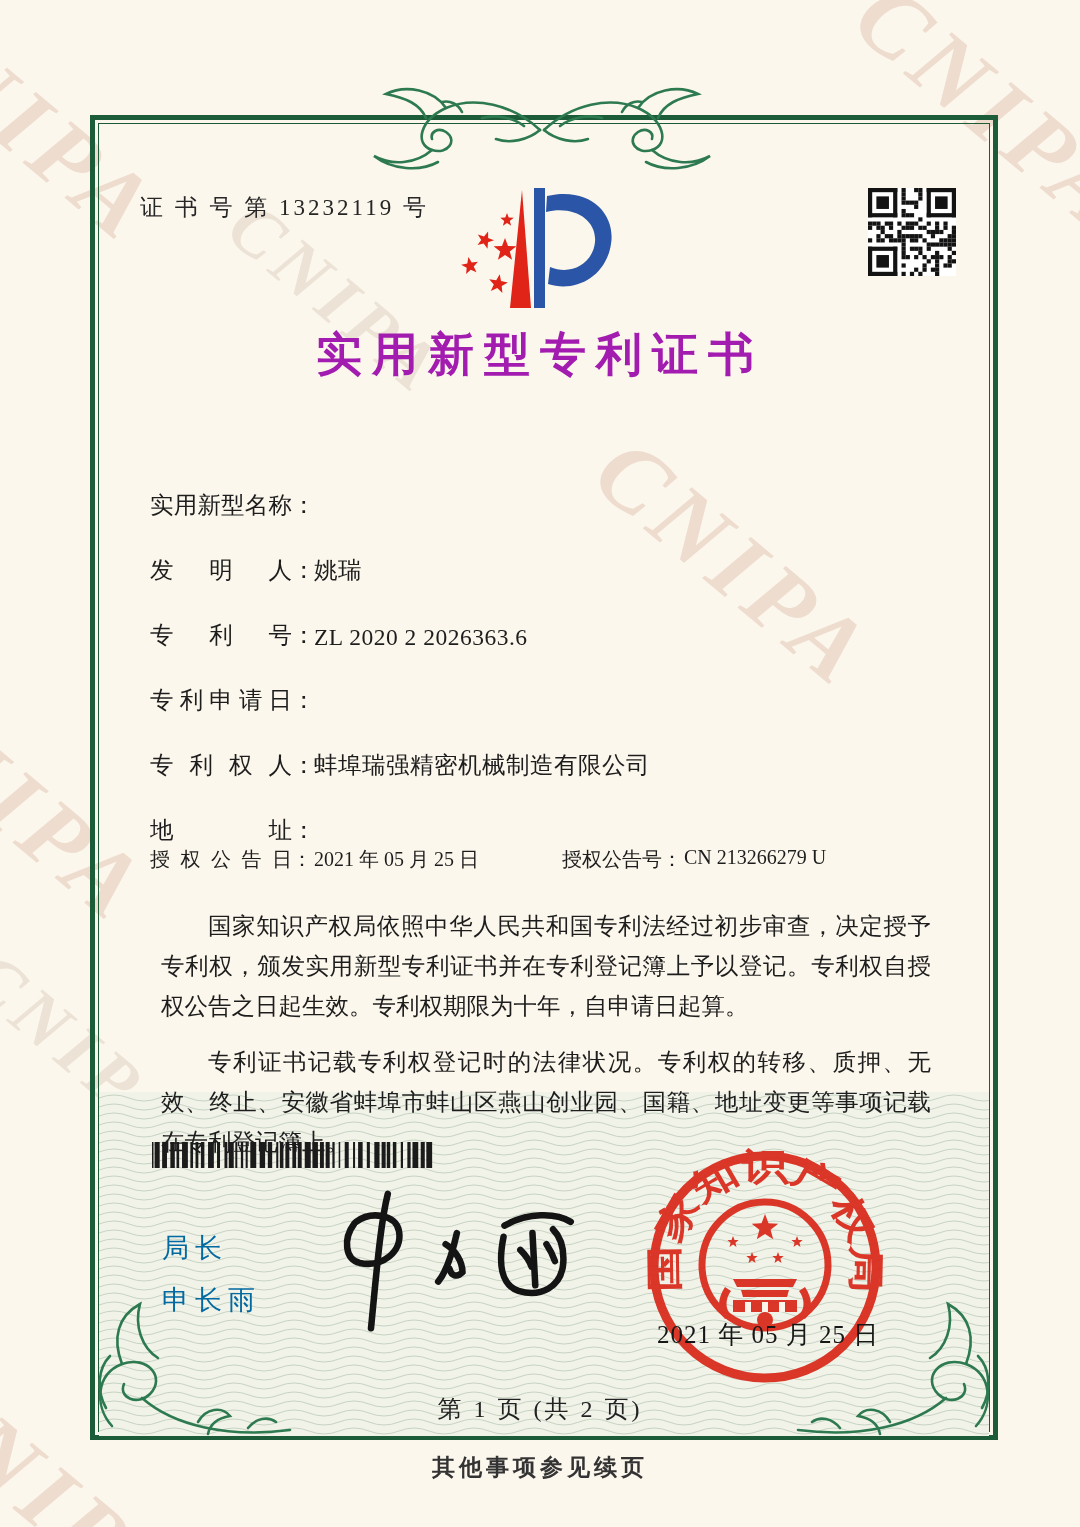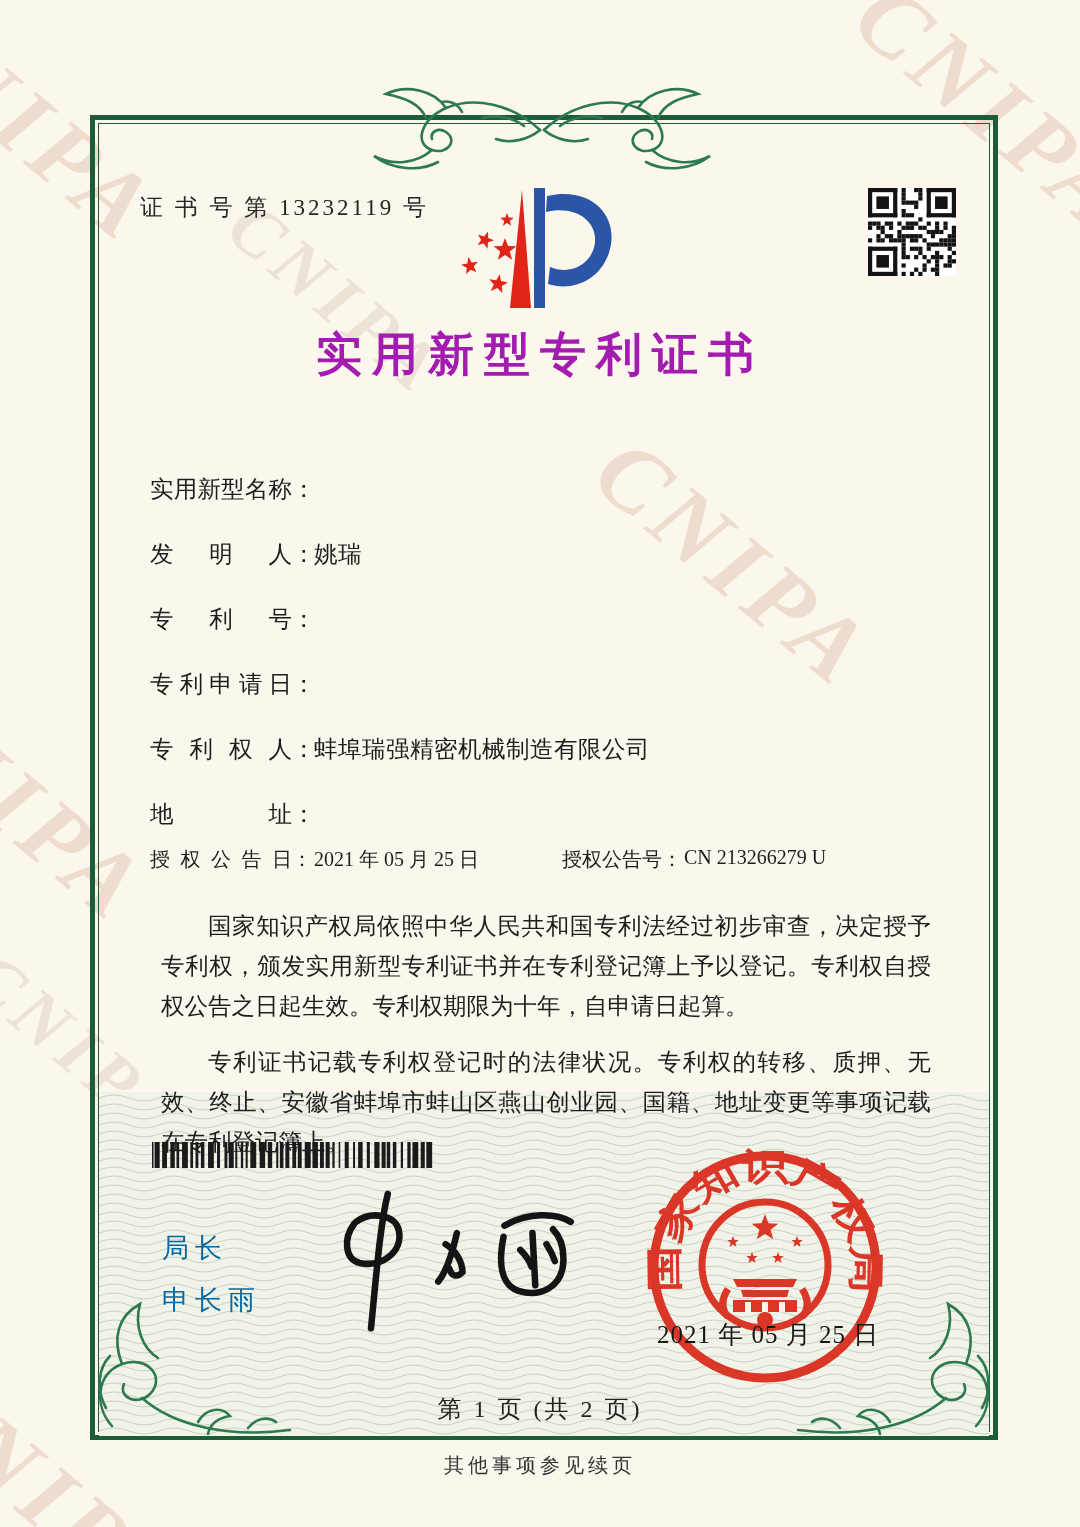--- a/index.html
+++ b/index.html
@@ -29,41 +29,41 @@
   
   .cert-no{left:140px;top:192px;font-size:23px;letter-spacing:3px;color:#262626;}
   .logo{left:450px;top:180px;width:170px;height:136px;}
   .title{
     left:0;right:0;top:324px;text-align:center;
     font-size:46px;font-weight:bold;letter-spacing:10px;color:#a21caf;
   }
   .qr{left:868px;top:188px;width:88px;height:88px;}
   
   .fields{left:150px;top:456px;width:760px;}
-  .field-row{display:flex;align-items:center;height:65px;font-size:23.5px;}
+  .field-row{display:flex;align-items:flex-end;height:65px;font-size:23.5px;}
   .field-label{width:142px;text-align:justify;text-align-last:justify;}
   .field-colon{width:22px;}
   .field-value{flex:1;letter-spacing:.5px;}
   .auth-row{left:150px;top:846px;display:flex;font-size:20px;width:800px;font-family:Liberation Serif, serif;}
   .auth-pair{display:flex;}
   .auth-pair.first{width:412px;}
   
   .body-text{left:145px;top:890px;width:802px;font-size:23.5px;line-height:40px;text-align:justify;}
   .body-text p{margin:16px;text-indent:2em;}
   
   .barcode{left:152px;top:1142px;width:282px;height:26px;}
   
   .director{left:162px;top:1222px;font-size:27px;line-height:52px;letter-spacing:6px;color:#0369a1;}
   .signature{left:315px;top:1182px;width:280px;height:160px;}
   
   .seal{left:625px;top:1127px;width:280px;height:280px;opacity:.93;}
   .seal-date{left:648px;top:1318px;width:240px;text-align:center;font-size:25px;letter-spacing:1px;color:#161616;}
   
   .page-footer{left:0;right:0;top:1393px;text-align:center;font-size:24px;letter-spacing:3px;color:#222;}
-  .cont-note{left:0;right:0;top:1452px;text-align:center;font-size:20px;letter-spacing:4px;color:#333;}
+  .cont-note{left:0;right:0;top:1452px;text-align:center;font-size:23px;letter-spacing:4px;color:#333;font-weight:bold;}
   
   .orn{pointer-events:none;}
 </style>
 </head>
 <body>
 
 <div class="wm" style="left:-70px;top:-30px;">CNIPA</div>
 <div class="wm" style="left:905px;top:-40px;">CNIPA</div>
 <div class="wm small" style="left:265px;top:185px;">CNIPA</div>
 <div class="wm" style="left:645px;top:415px;">CNIPA</div>
@@ -272,20 +272,21 @@
       <span class="field-colon">：</span>
   </div>
   <div class="field-row">
     <span class="field-label">发明人</span>
       <span class="field-colon">：</span>
     <span class="field-value">姚瑞</span>
   </div>
   <div class="field-row">
     <span class="field-label">专利号</span>
       <span class="field-colon">：</span>
+    <span class="field-value">ZL 2020 2 2026363.6</span>
   </div>
   <div class="field-row">
     <span class="field-label">专利申请日</span>
       <span class="field-colon">：</span>
   </div>
   <div class="field-row">
     <span class="field-label">专利权人</span>
       <span class="field-colon">：</span>
     <span class="field-value">蚌埠瑞强精密机械制造有限公司</span>
   </div>

